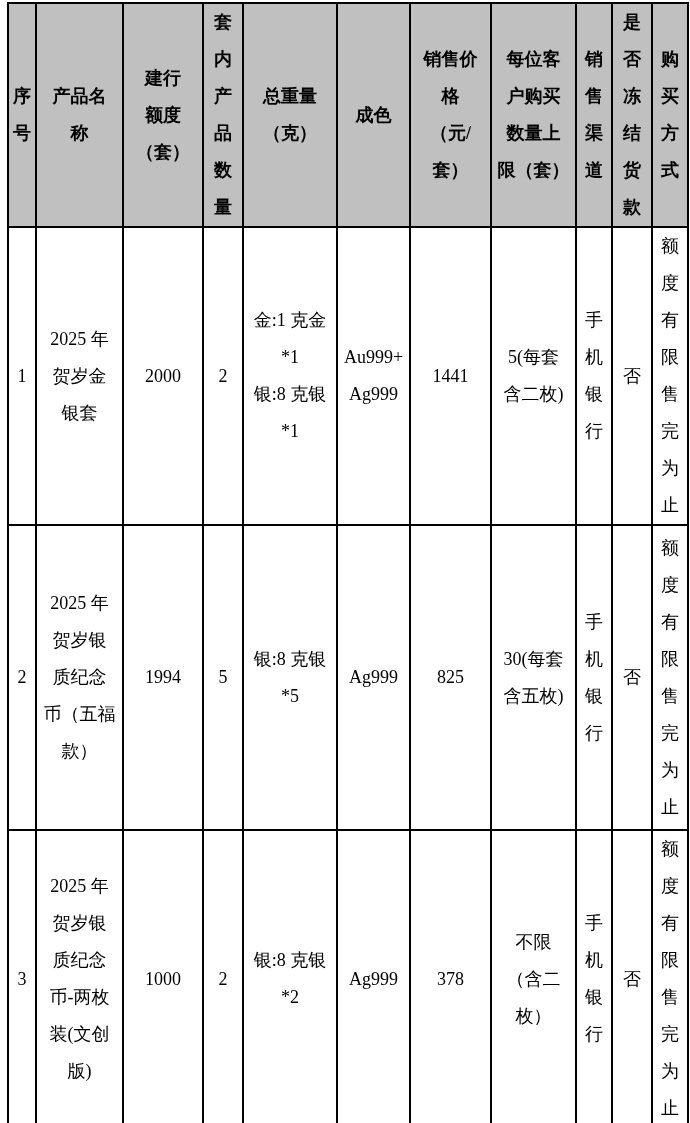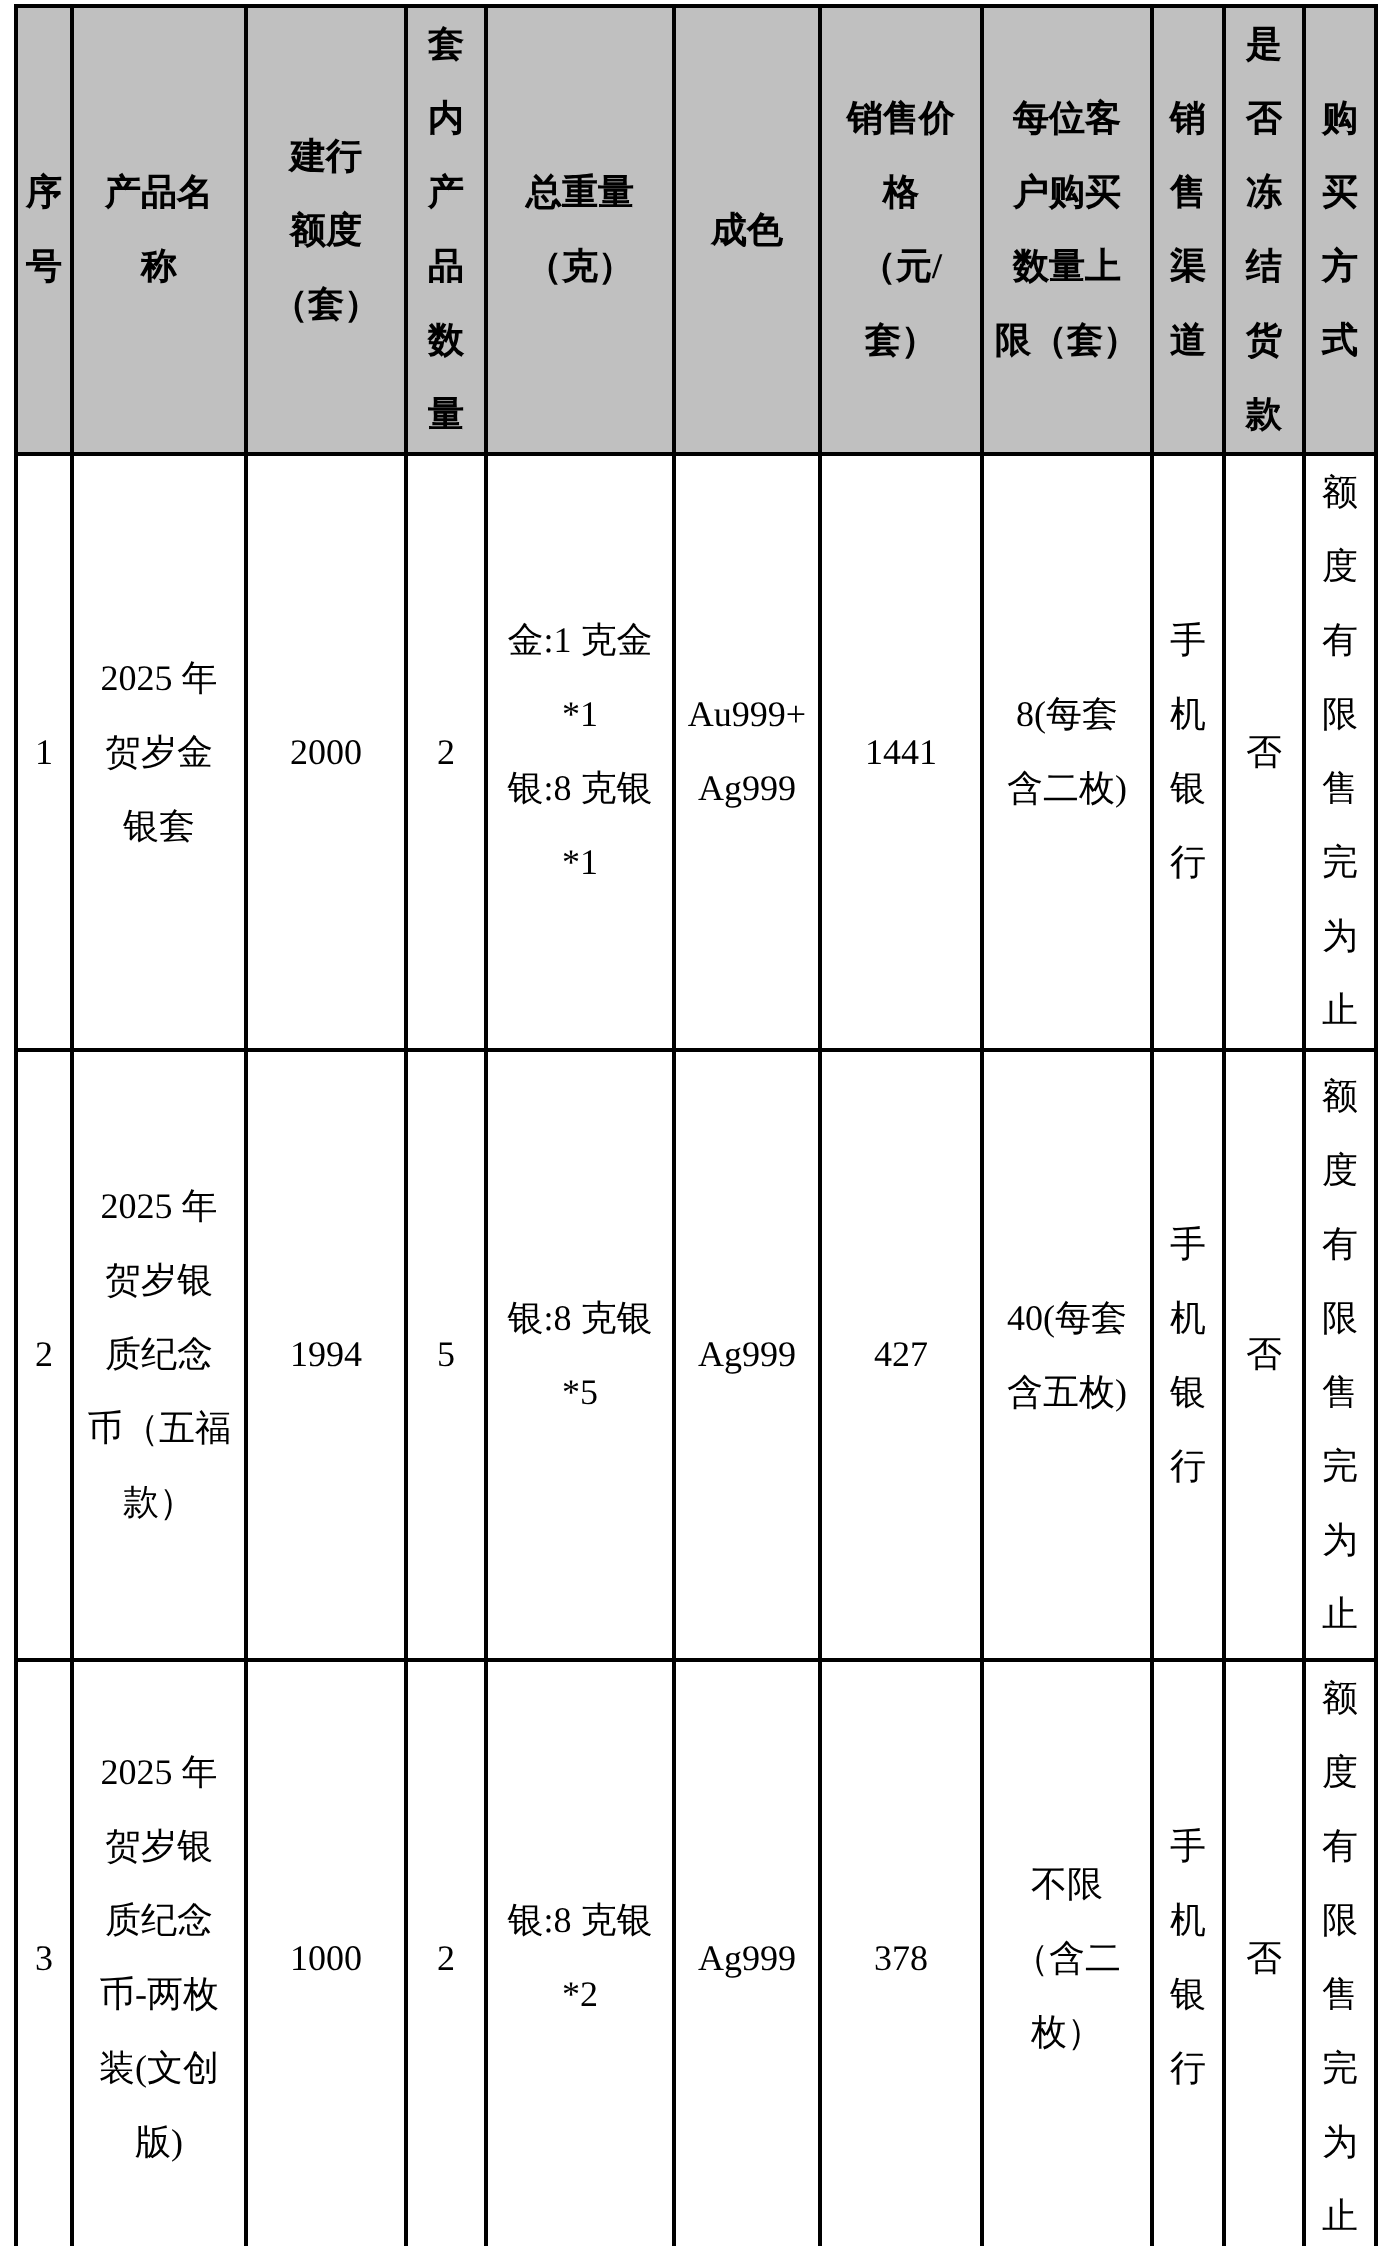--- a/index.html
+++ b/index.html
@@ -107,21 +107,21 @@
 银套</td>
       <td>2000</td>
       <td>2</td>
       <td>金:1 克金
 *1
 银:8 克银
 *1</td>
       <td>Au999+
 Ag999</td>
       <td>1441</td>
-      <td>8(每套
+      <td>5(每套
 含二枚)</td>
       <td>手
 机
 银
 行</td>
       <td>否</td>
       <td>额
 度
 有
 限
@@ -135,22 +135,22 @@
       <td>2025 年
 贺岁银
 质纪念
 币（五福
 款）</td>
       <td>1994</td>
       <td>5</td>
       <td>银:8 克银
 *5</td>
       <td>Ag999</td>
-      <td>427</td>
-      <td>40(每套
+      <td>825</td>
+      <td>30(每套
 含五枚)</td>
       <td>手
 机
 银
 行</td>
       <td>否</td>
       <td>额
 度
 有
 限

